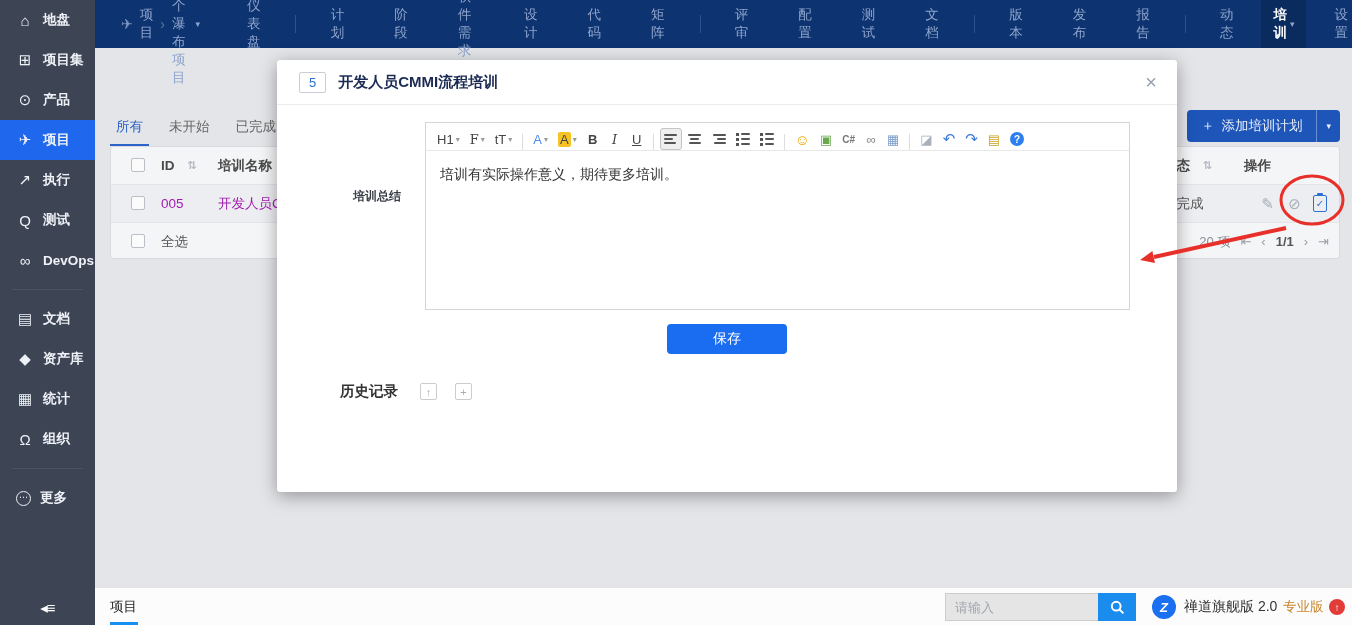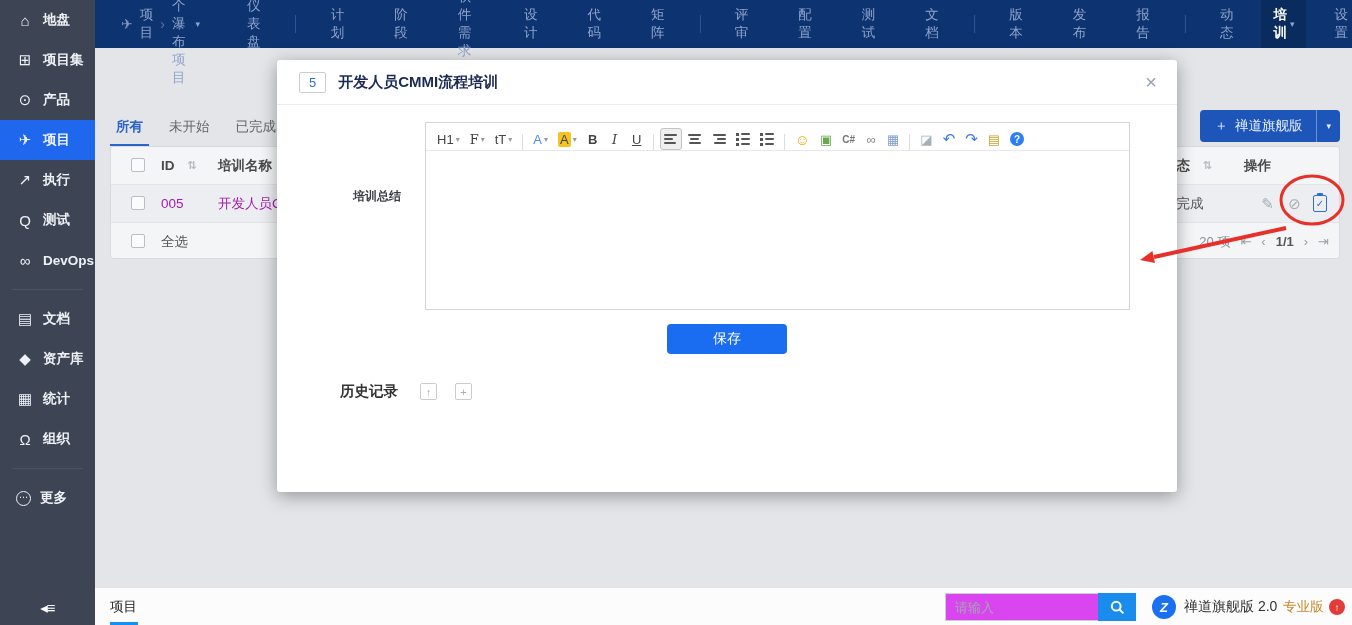--- a/index.html
+++ b/index.html
@@ -29,21 +29,21 @@
   .nav-menus { display:flex; align-items:center; height:100%; }
   .nav-item { margin:0 25px; cursor:pointer; display:flex; align-items:center; height:100%; }
   .nav-item-active { background:#0a2b5e; color:#fff; font-weight:bold; padding:0 12px; margin:0 3px; }
   .nav-caret { font-size:9px; margin-left:3px; color:#8fa4cc; }
   .nav-sep { width:1px; height:18px; background:#2e5191; margin:0 10px; }
   .avatar { margin-left:auto; margin-right:18px; width:30px; height:30px; border-radius:50%;
             background:#27708f; color:#d8e6ee; font-size:13px; display:flex; align-items:center; justify-content:center; }
   
   .list-tabs { position:absolute; left:110px; top:114px; display:flex; gap:14px; font-size:13.5px; color:#666; z-index:1; }
   .list-tab { padding:4px 6px 8px; cursor:pointer; }
-  .list-tab-active { color:#2d64c8; font-weight:bold; border-bottom:2px solid #2d64c8; }
+  .list-tab-active { color:#2d64c8; font-weight:normal; border-bottom:2px solid #2d64c8; }
   .add-btn { position:absolute; top:110px; right:12px; height:32px; background:#1d55b8; color:#e8eefc;
              border:none; border-radius:4px; font-size:13.5px; display:flex; align-items:center; cursor:pointer; z-index:1; }
   .add-btn-main { padding:0 14px; display:flex; gap:7px; align-items:center; }
   .add-btn-caret { padding:0 9px; border-left:1px solid rgba(255,255,255,.35); font-size:9px; height:100%;
                    display:flex; align-items:center; }
   .card { position:absolute; left:110px; top:146px; right:12px; height:113px; background:#f4f5f6;
           border:1px solid #d8dadd; border-radius:3px; z-index:1; }
   .trow { position:relative; height:38px; border-bottom:1px solid #e3e4e6; }
   .trow:last-child { border-bottom:none; height:37px; }
   .trow-stripe { background:#edeef1; }
@@ -97,21 +97,21 @@
   .history-entry b { color:#333; }
   .mini-btn { display:inline-flex; width:15px; height:15px; border:1px solid #ccc; border-radius:2px; color:#a8adb5;
               font-size:10px; align-items:center; justify-content:center; margin-left:6px; cursor:pointer; vertical-align:-2px; }
   
   .footer { position:absolute; left:95px; right:0; bottom:0; height:38px; background:#fcfcfd;
             border-top:1px solid #e3e3e3; z-index:4; }
   .foot-tab { position:absolute; left:15px; top:0; height:100%; display:flex; align-items:center;
               font-size:13.5px; color:#222; cursor:pointer; }
   .foot-tab-underline { position:absolute; left:15px; bottom:0; width:28px; height:3px; background:#1590f2; }
   .foot-search-input { position:absolute; left:850px; top:5px; width:153px; height:28px; border:1px solid #ccc;
-                       border-right:none; padding:0 9px; font-size:13px; color:#333; outline:none; background:#d946ef;
+                       border-right:none; padding:0 9px; font-size:13px; color:#333; outline:none; background:#e5e5e5;
                        font-family:"Liberation Sans","DejaVu Sans",sans-serif; }
   .foot-search-input::placeholder { color:#a2a7ae; }
   .foot-search-btn { position:absolute; left:1003px; top:5px; width:38px; height:28px; background:#1a8cee;
                      border:none; cursor:pointer; display:flex; align-items:center; justify-content:center; }
   .foot-logo { position:absolute; left:1057px; top:7px; width:24px; height:24px; border-radius:50%; background:#1a70f0;
                color:#fff; font-weight:bold; font-style:italic; font-size:13px; display:flex; align-items:center; justify-content:center; }
   .foot-brand { position:absolute; left:1089px; top:0; height:100%; display:flex; align-items:center; font-size:14px; color:#333; }
   .foot-edition { position:absolute; left:1188px; top:0; height:100%; display:flex; align-items:center;
                   font-size:13.5px; color:#c9862b; cursor:pointer; }
   .upg-badge { position:absolute; left:1234px; top:11px; width:16px; height:16px; border-radius:50%; background:#e23c39;
@@ -214,21 +214,21 @@
 
 <div class="list-tabs" id="list-tabs">
     <span class="list-tab list-tab-active">所有</span>
     <span class="list-tab">未开始</span>
     <span class="list-tab">已完成</span>
   </div>
 
 <button class="add-btn">
   <span class="add-btn-main">
     <span>＋</span>
-    <span>禅道旗舰版</span>
+    <span>添加培训计划</span>
   </span>
   <span class="add-btn-caret">▾</span>
 </button>
 
 <div class="card">
   <div class="trow">
     <span class="cb"></span>
     <span class="cell th" style="left:50px;">
       <span>ID</span>
       <span class="sort">⇅</span>
@@ -409,20 +409,21 @@
         <span class="tb-btn">
           <span class="tb-glyph" style="color: rgb(59, 120, 216); font-size: 15px;">↷</span>
         </span>
         <span class="tb-btn">
           <span class="tb-glyph" style="color: rgb(201, 162, 39);">▤</span>
         </span>
         <span class="tb-btn">
           <span class="tb-circle">?</span>
         </span>
       </div>
+    <div class="editor-body">培训有实际操作意义，期待更多培训。</div>
   </div>
 
   <button class="save-btn">保存</button>
 
   <div class="history">
     <div class="history-head">
       <span class="history-heading">历史记录</span>
       <span class="mini-box">↑</span>
       <span class="mini-box">+</span>
     </div>

